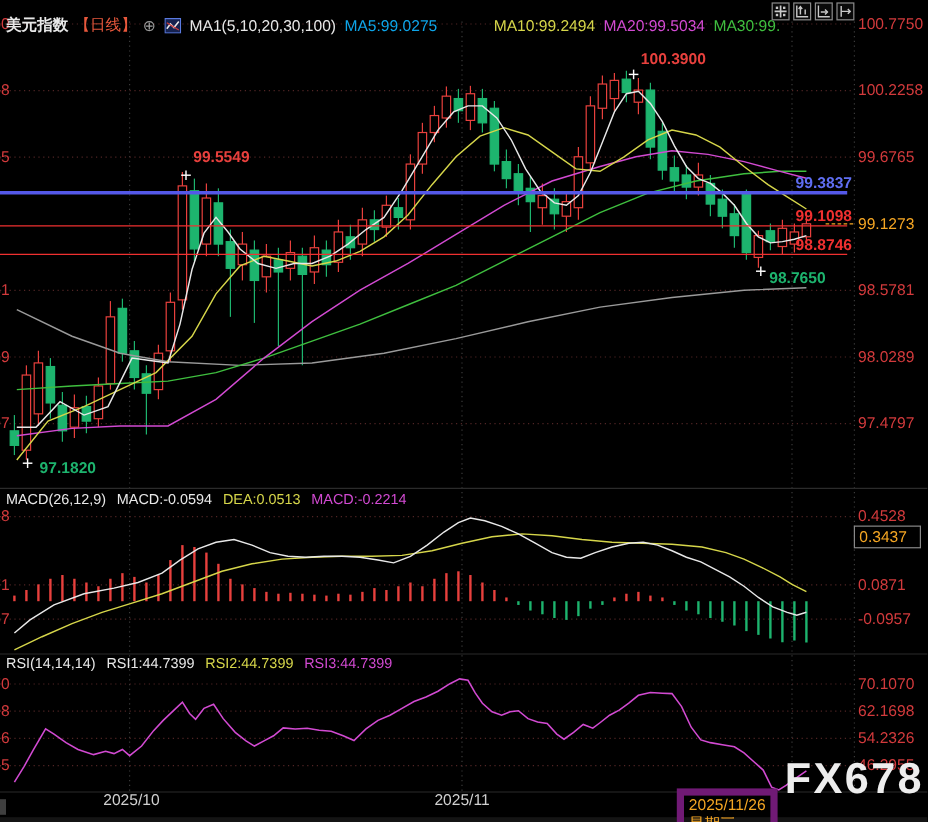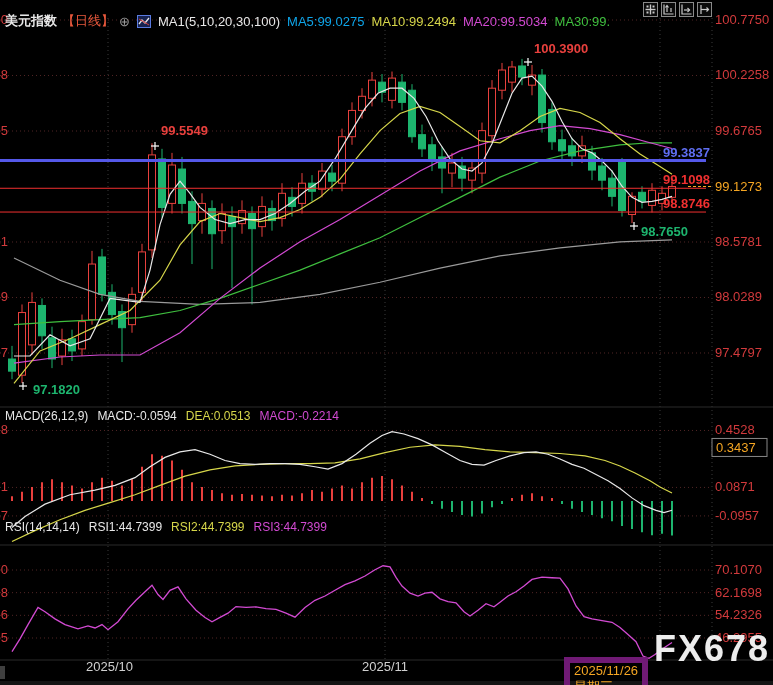--- a/index.html
+++ b/index.html
@@ -6,21 +6,21 @@
     font-family:"Liberation Sans",sans-serif;position:relative;}
   #stage{position:absolute;inset:0;width:773px;height:685px;}
   svg text{font-family:"Liberation Sans",sans-serif;font-size:13px;}
   .hdr{position:absolute;left:5px;top:12px;display:flex;align-items:center;gap:7px;
     font-size:13px;white-space:nowrap;z-index:5;}
   .hdr span{display:inline-block;}
   #toolbar{position:absolute;top:2px;right:61px;display:flex;gap:3px;z-index:6;}
   .tbtn{width:15px;height:15px;background:#0a0a0a;border:1px solid #8a8a8a;box-sizing:border-box;
     display:flex;align-items:center;justify-content:center;padding:0;cursor:pointer;}
   #macd-header{top:409px;}
-  #rsi-header{top:520px;justify-content:center;}
+  #rsi-header{top:546px;justify-content:center;}
   .pane-hdr{position:absolute;left:5px;display:flex;gap:9px;font-size:12px;z-index:5;white-space:nowrap;}
   #xaxis{position:absolute;left:0;top:656px;width:620px;height:22px;z-index:4;}
   .xlab{position:absolute;top:3px;font-size:13px;color:#d0d0d0;}
   .xlab.boxed{border:6px solid #701a75;color:#f5a623;padding:0 4px;top:1px;}
   #watermark{position:absolute;right:3px;bottom:15px;font-size:36px;color:#ededed;
     letter-spacing:2px;z-index:7;font-weight:700;}
   .icon-plus{color:#9a9a9a;font-size:13px;}
 </style>
 </head>
 <body>
@@ -319,21 +319,21 @@
     <span style="color: rgb(232, 232, 232); font-weight: bold;">美元指数</span>
     <span style="color: rgb(232, 88, 60); margin: 0px -2px;">【日线】</span>
     <span class="icon-plus" style="color: rgb(154, 154, 154);">⊕</span>
     <span><svg width="14" height="13" viewBox="0 0 14 13" style="vertical-align:-2px">
         <rect x="0.5" y="0.5" width="13" height="12" fill="#16224f" stroke="#5a7ae0"></rect>
         <polyline points="2,9 5,5 8,8 12,3" fill="none" stroke="#e8e8e8" stroke-width="1.3"></polyline>
         <line x1="2" y1="4" x2="12" y2="10" stroke="#d03a3a" stroke-width="1"></line>
       </svg></span>
     <span style="color: rgb(232, 232, 232);">MA1(5,10,20,30,100)</span>
     <span style="color: #0ea5e9;">MA5:99.0275</span>
-    <span style="color: rgb(214, 214, 74);">MA10:99.2494</span>
+    <span style="color: rgb(214, 214, 74); margin-left: 40px;">MA10:99.2494</span>
     <span style="color: rgb(210, 74, 210);">MA20:99.5034</span>
     <span style="color: rgb(63, 191, 63);">MA30:99.</span>
   </div>
 
 <div id="toolbar">
   <button class="tbtn">
     <svg width="11" height="11" viewBox="0 0 11 11">
         <g stroke="#c8c8c8" stroke-width="1.4">
           <line x1="5.5" y1="0.5" x2="5.5" y2="10.5"></line>
           <line x1="0.5" y1="5.5" x2="10.5" y2="5.5"></line>

